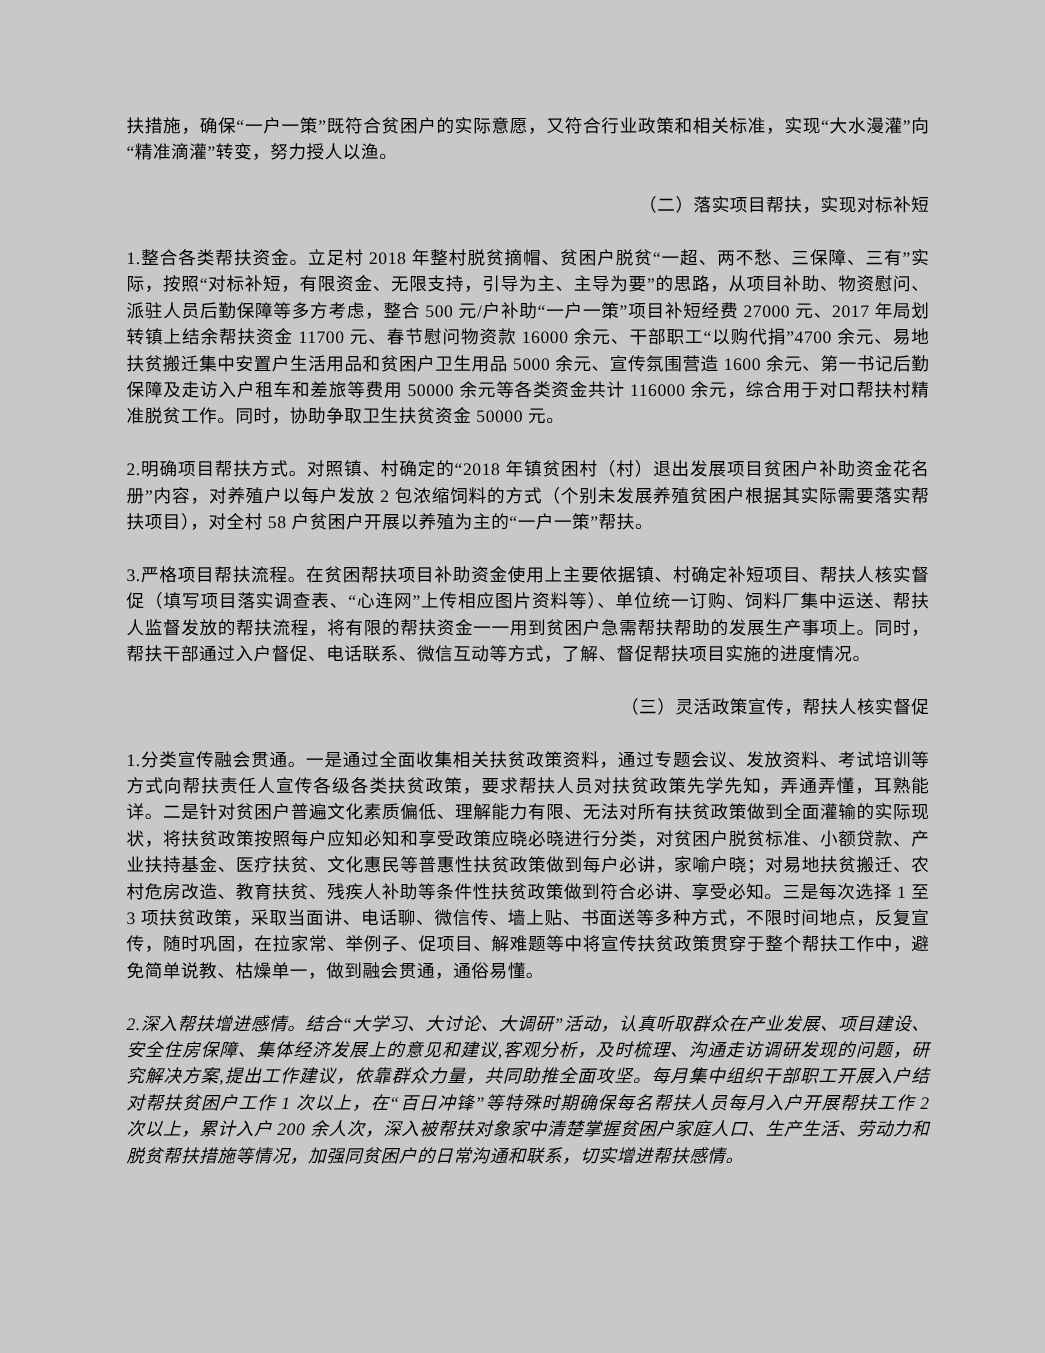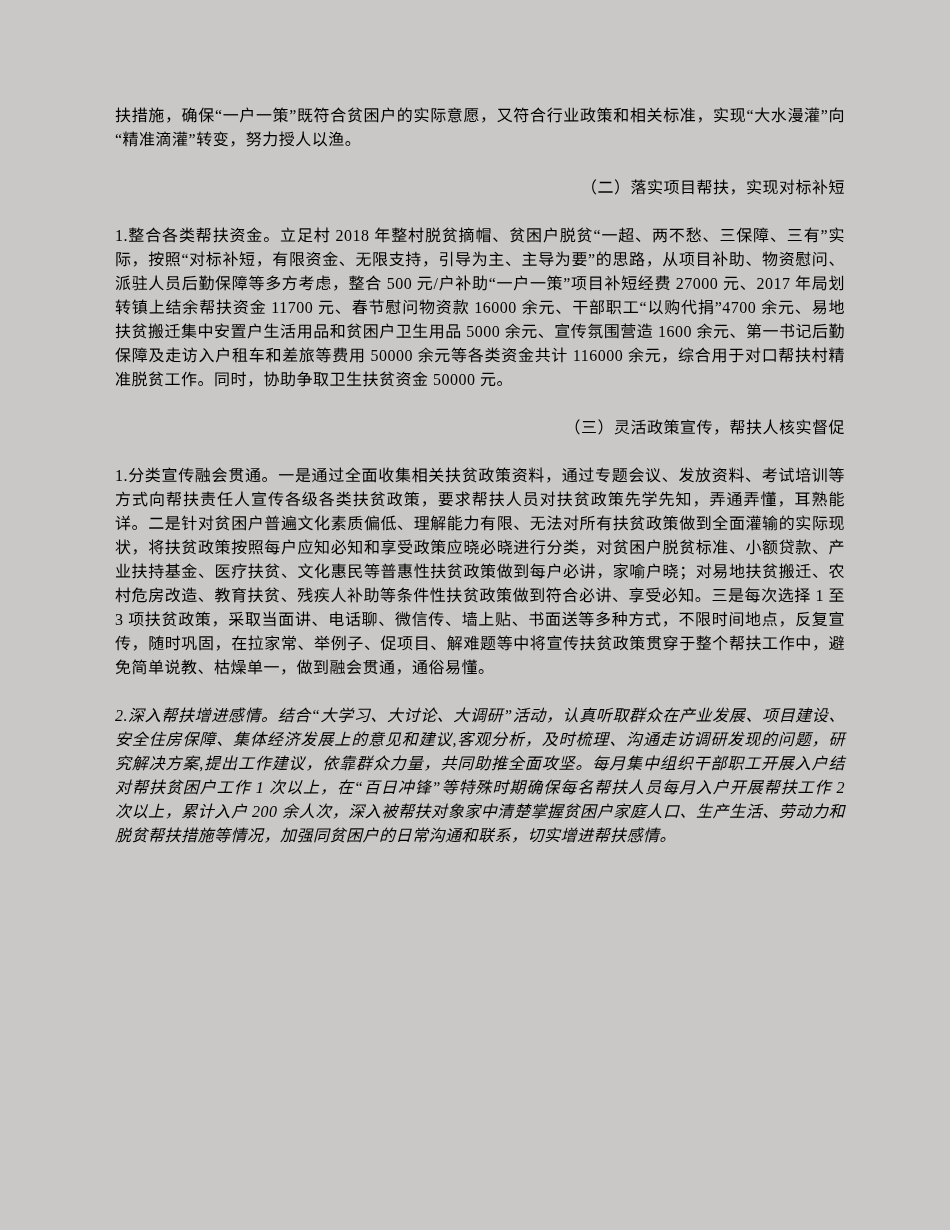--- a/index.html
+++ b/index.html
@@ -43,17 +43,19 @@
   }
 </style>
 </head>
 <body style="background: rgb(201, 200, 198);">
 
 <div class="doc-page">
   <div class="doc-body" style="color: rgb(0, 0, 0);">
     <p>扶措施，确保“一户一策”既符合贫困户的实际意愿，又符合行业政策和相关标准，实现“大水漫灌”向“精准滴灌”转变，努力授人以渔。</p>
     <p class="section-heading">（二）落实项目帮扶，实现对标补短</p>
     <p>1.整合各类帮扶资金。立足村 2018 年整村脱贫摘帽、贫困户脱贫“一超、两不愁、三保障、三有”实际，按照“对标补短，有限资金、无限支持，引导为主、主导为要”的思路，从项目补助、物资慰问、派驻人员后勤保障等多方考虑，整合 500 元/户补助“一户一策”项目补短经费 27000 元、2017 年局划转镇上结余帮扶资金 11700 元、春节慰问物资款 16000 余元、干部职工“以购代捐”4700 余元、易地扶贫搬迁集中安置户生活用品和贫困户卫生用品 5000 余元、宣传氛围营造 1600 余元、第一书记后勤保障及走访入户租车和差旅等费用 50000 余元等各类资金共计 116000 余元，综合用于对口帮扶村精准脱贫工作。同时，协助争取卫生扶贫资金 50000 元。</p>
+    <p>2.明确项目帮扶方式。对照镇、村确定的“2018 年镇贫困村（村）退出发展项目贫困户补助资金花名册”内容，对养殖户以每户发放 2 包浓缩饲料的方式（个别未发展养殖贫困户根据其实际需要落实帮扶项目），对全村 58 户贫困户开展以养殖为主的“一户一策”帮扶。</p>
+    <p>3.严格项目帮扶流程。在贫困帮扶项目补助资金使用上主要依据镇、村确定补短项目、帮扶人核实督促（填写项目落实调查表、“心连网”上传相应图片资料等）、单位统一订购、饲料厂集中运送、帮扶人监督发放的帮扶流程，将有限的帮扶资金一一用到贫困户急需帮扶帮助的发展生产事项上。同时，帮扶干部通过入户督促、电话联系、微信互动等方式，了解、督促帮扶项目实施的进度情况。</p>
     <p class="section-heading">（三）灵活政策宣传，帮扶人核实督促</p>
     <p>1.分类宣传融会贯通。一是通过全面收集相关扶贫政策资料，通过专题会议、发放资料、考试培训等方式向帮扶责任人宣传各级各类扶贫政策，要求帮扶人员对扶贫政策先学先知，弄通弄懂，耳熟能详。二是针对贫困户普遍文化素质偏低、理解能力有限、无法对所有扶贫政策做到全面灌输的实际现状，将扶贫政策按照每户应知必知和享受政策应晓必晓进行分类，对贫困户脱贫标准、小额贷款、产业扶持基金、医疗扶贫、文化惠民等普惠性扶贫政策做到每户必讲，家喻户晓；对易地扶贫搬迁、农村危房改造、教育扶贫、残疾人补助等条件性扶贫政策做到符合必讲、享受必知。三是每次选择 1 至 3 项扶贫政策，采取当面讲、电话聊、微信传、墙上贴、书面送等多种方式，不限时间地点，反复宣传，随时巩固，在拉家常、举例子、促项目、解难题等中将宣传扶贫政策贯穿于整个帮扶工作中，避免简单说教、枯燥单一，做到融会贯通，通俗易懂。</p>
     <p>2.深入帮扶增进感情。结合“大学习、大讨论、大调研”活动，认真听取群众在产业发展、项目建设、安全住房保障、集体经济发展上的意见和建议,客观分析，及时梳理、沟通走访调研发现的问题，研究解决方案,提出工作建议，依靠群众力量，共同助推全面攻坚。每月集中组织干部职工开展入户结对帮扶贫困户工作 1 次以上，在“百日冲锋”等特殊时期确保每名帮扶人员每月入户开展帮扶工作 2 次以上，累计入户 200 余人次，深入被帮扶对象家中清楚掌握贫困户家庭人口、生产生活、劳动力和脱贫帮扶措施等情况，加强同贫困户的日常沟通和联系，切实增进帮扶感情。</p>
   </div>
 </div>
 
 </body></html>

